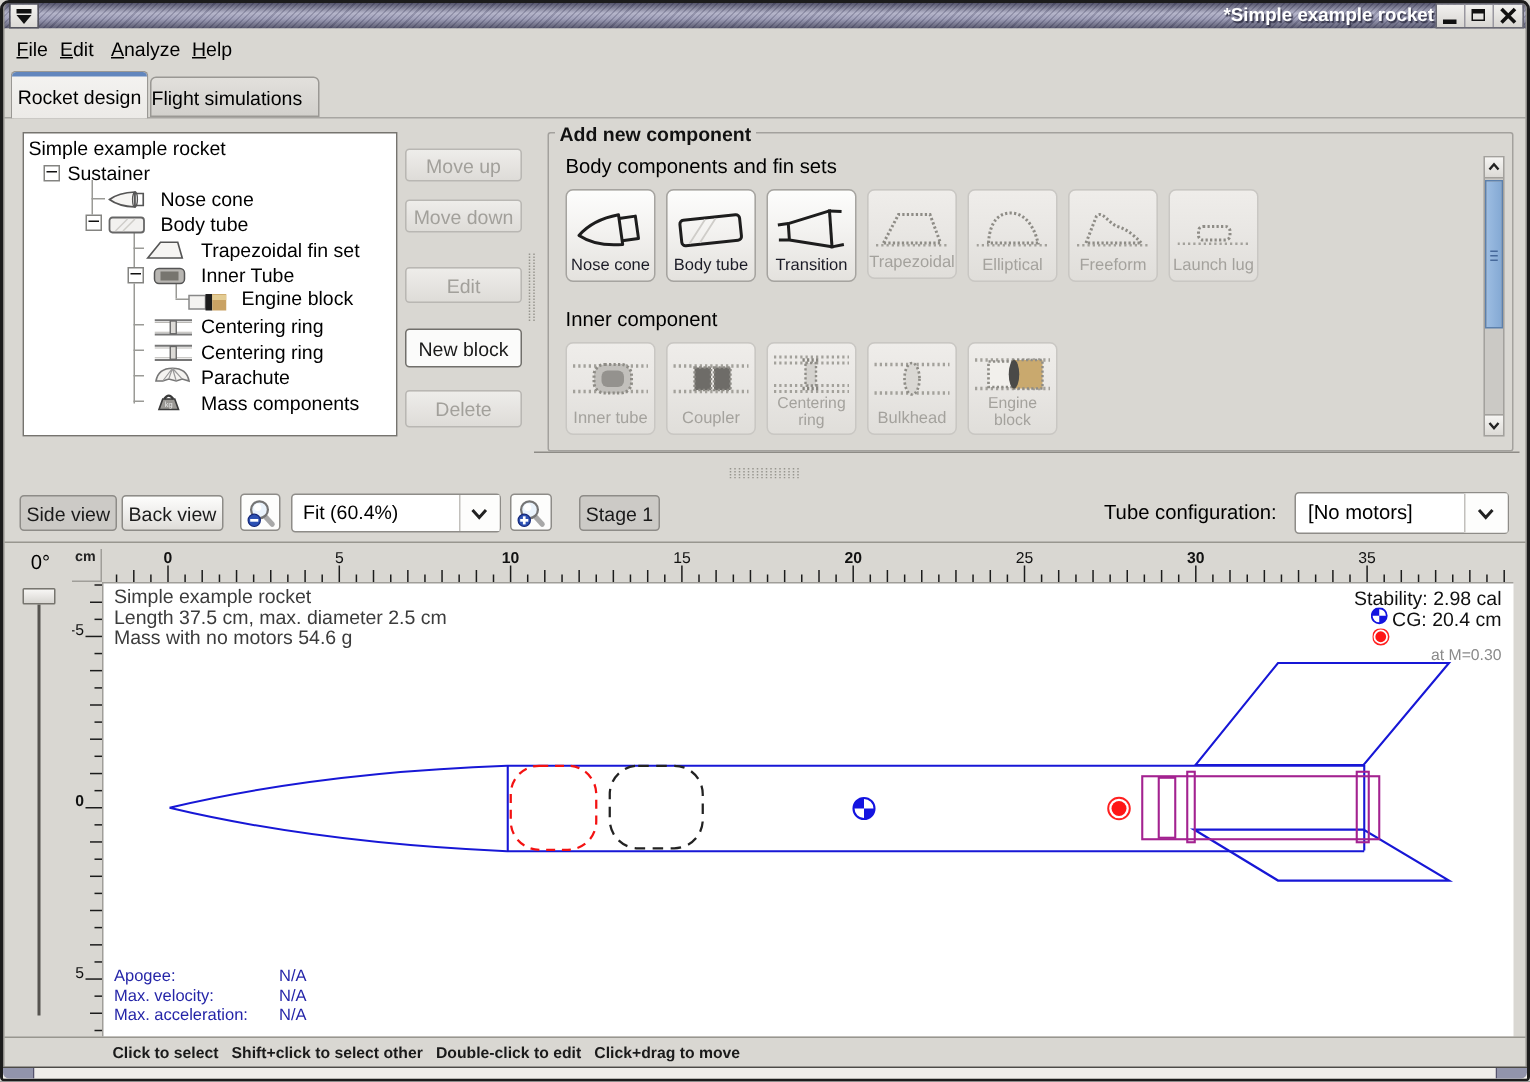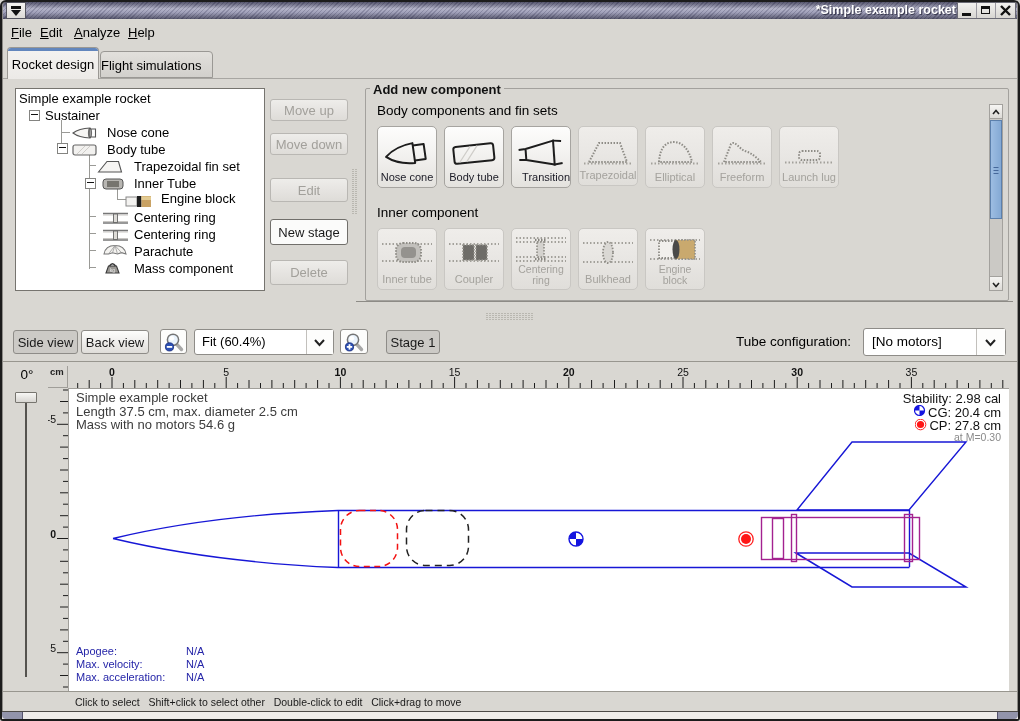--- a/index.html
+++ b/index.html
@@ -75,21 +75,21 @@
     <div style="position:absolute;left:19px;top:91px;font-size:13px;color:#000;white-space:nowrap">Simple example rocket</div>
     <div style="position:absolute;left:45px;top:108px;font-size:13px;color:#000;white-space:nowrap">Sustainer</div>
     <div style="position:absolute;left:107px;top:125px;font-size:13px;color:#000;white-space:nowrap">Nose cone</div>
     <div style="position:absolute;left:107px;top:142px;font-size:13px;color:#000;white-space:nowrap">Body tube</div>
     <div style="position:absolute;left:134px;top:159px;font-size:13px;color:#000;white-space:nowrap">Trapezoidal fin set</div>
     <div style="position:absolute;left:134px;top:176px;font-size:13px;color:#000;white-space:nowrap">Inner Tube</div>
     <div style="position:absolute;left:161px;top:191px;font-size:13px;color:#000000;white-space:nowrap">Engine block</div>
     <div style="position:absolute;left:134px;top:210px;font-size:13px;color:#000;white-space:nowrap">Centering ring</div>
     <div style="position:absolute;left:134px;top:227px;font-size:13px;color:#000;white-space:nowrap">Centering ring</div>
     <div style="position:absolute;left:134px;top:244px;font-size:13px;color:#000;white-space:nowrap">Parachute</div>
-    <div style="position:absolute;left:134px;top:261px;font-size:13px;color:#000;white-space:nowrap">Mass component</div>
+    <div style="position:absolute;left:134px;top:261px;font-size:13px;color:#000;white-space:nowrap">Mass components</div>
     <svg width="26" height="15" style="position:absolute;left:72px;top:126px" fill="none">
       <path d="M1,7 Q7,2.5 18,2 L18,12 Q7,11.5 1,7 Z" stroke="#555" stroke-width="1.1" fill="#f6f5f3"></path>
       <path d="M18,3 L23.5,3 L23.5,11 L18,11 Z" stroke="#555" stroke-width="1.1" fill="#fff"></path>
       <ellipse cx="18" cy="7" rx="1.6" ry="5" stroke="#555" stroke-width="0.9" fill="none"></ellipse>
     </svg>
     <svg width="26" height="15" style="position:absolute;left:72px;top:143px" fill="none">
       <rect x="1" y="2" width="23" height="10" rx="2" fill="#f2f1ef" stroke="#666" stroke-width="1.2"></rect>
       <path d="M5,11 L13,3 M10,11 L18,3" stroke="#cfcdc9" stroke-width="1"></path>
     </svg>
     <svg width="26" height="15" style="position:absolute;left:97px;top:159px" fill="none">
@@ -121,21 +121,21 @@
     </svg>
     <svg width="26" height="15" style="position:absolute;left:104px;top:261px" fill="none">
       <path d="M4.5,5 L2,12 L15,12 L12.5,5 Z" fill="#9a9894" stroke="#3a3a3a" stroke-width="1.1"></path>
       <path d="M5.5,5 Q8.5,0.5 11.5,5" stroke="#3a3a3a" stroke-width="1.6" fill="none"></path>
       <text x="8.5" y="10.5" font-size="5" font-family="Liberation Sans" fill="#e8e8e8" text-anchor="middle">kg</text>
     </svg>
 
   <div class="btn dis" style="left:270px;top:99px;width:78px;height:22px">Move up</div>
   <div class="btn dis" style="left:270px;top:133px;width:78px;height:22px">Move down</div>
   <div class="btn dis" style="left:270px;top:178px;width:78px;height:24px">Edit</div>
-  <div class="btn" style="left:270px;top:219px;width:78px;height:26px;background:#fbfbfa;border-color:#716f6b">New stage</div>
+  <div class="btn" style="left:270px;top:219px;width:78px;height:26px;background:#fbfbfa;border-color:#716f6b">New block</div>
   <div class="btn dis" style="left:270px;top:260px;width:78px;height:25px">Delete</div>
 
   <div style="position:absolute;left:352px;top:168px"><svg width="6" height="46">
         <rect x="0.5" y="1" width="1" height="1" fill="#98968f"></rect>
         <rect x="3.5" y="1" width="1" height="1" fill="#98968f"></rect>
         <rect x="0.5" y="3" width="1" height="1" fill="#98968f"></rect>
         <rect x="3.5" y="3" width="1" height="1" fill="#98968f"></rect>
         <rect x="0.5" y="5" width="1" height="1" fill="#98968f"></rect>
         <rect x="3.5" y="5" width="1" height="1" fill="#98968f"></rect>
         <rect x="0.5" y="7" width="1" height="1" fill="#98968f"></rect>
@@ -270,21 +270,21 @@
       <div style="position:absolute;left:0;right:0;bottom:4px;text-align:center;font-size:11px;color:#1b1b26">Body&nbsp;tube</div>
     </div>
     <div style="position:absolute;left:511px;top:126px;width:60px;height:62px;background:linear-gradient(#fdfdfc,#f3f2f0 45%,#e4e2de);border:1px solid #a6a4a0;border-radius:5px;box-sizing:border-box">
       <div style="position:absolute;left:0;right:0;top:11px;text-align:center">
         <div style="transform:rotate(-4deg)"><svg width="46" height="30">
             <path d="M1,10.5 L8,10 L36,3.5 M1,20.5 L8,21 L36,27.5 M8,10 L8,21" stroke="#1d1d1d" stroke-width="2" fill="none" stroke-linejoin="round"></path>
             <path d="M36,2.5 L36,28.5" stroke="#1d1d1d" stroke-width="2" fill="none" stroke-linejoin="round"></path>
             <path d="M36,3.5 L44,4.5 M36,27.5 L44,26.5" stroke="#1d1d1d" stroke-width="2" fill="none" stroke-linejoin="round"></path>
           </svg></div>
       </div>
-      <div style="position:absolute;left:0;right:0;bottom:4px;text-align:right;font-size:11px;color:#1b1b26">Transition</div>
+      <div style="position:absolute;left:0;right:0;bottom:4px;text-align:center;font-size:11px;color:#1b1b26">Transition</div>
     </div>
     <div style="position:absolute;left:578px;top:126px;width:60px;height:60px;background:linear-gradient(#efedea,#e9e7e4 45%,#e0deda);border:1px solid #c9c7c3;border-radius:5px;box-sizing:border-box">
       <div style="position:absolute;left:0;right:0;top:11px;text-align:center"><svg width="48" height="30">
           <path d="M5,24 L15,5 L36,5 L43,24 Z" stroke="#8e8c86" stroke-dasharray="1.5,1.5" fill="none" stroke-width="2"></path>
           <path d="M0,25.5 H48" stroke="#a3a19b" stroke-width="1.8" stroke-dasharray="1.5,2"></path>
         </svg></div>
       <div style="position:absolute;left:0;right:0;bottom:4px;text-align:center;font-size:11px;color:#a4a29d">Trapezoidal</div>
     </div>
     <div style="position:absolute;left:712px;top:126px;width:60px;height:62px;background:linear-gradient(#efedea,#e9e7e4 45%,#e0deda);border:1px solid #c9c7c3;border-radius:5px;box-sizing:border-box">
       <div style="position:absolute;left:0;right:0;top:11px;text-align:center"><svg width="48" height="30">
@@ -547,33 +547,32 @@
       <rect x="836.5" y="126.5" width="8" height="47" stroke="#a32290" stroke-width="1.4"></rect>
       <circle cx="508" cy="151" r="7" fill="#fff" stroke="#1414e0" stroke-width="1.4"></circle>
       <path d="M508,151 L508,144 A7,7 0 0 0 501,151 Z M508,151 L515,151 A7,7 0 0 1 508,158 Z" fill="#1414e0"></path>
       <circle cx="678" cy="151" r="7.2" fill="none" stroke="#ff2020" stroke-width="1.3"></circle>
       <circle cx="678" cy="151" r="5" fill="#ff1616"></circle>
     </svg>
 
   <div class="lbl" style="left:76px;top:391px;color:#3c3c3c;line-height:13.6px;font-size:13px">Simple example rocket<br>Length 37.5 cm, max. diameter 2.5 cm<br>Mass with no motors 54.6 g</div>
   <div class="lbl" style="left:700px;top:391px;width:301px;text-align:right;color:#111;font-size:13px">Stability: 2.98 cal</div>
   <div class="lbl" style="left:700px;top:404.5px;width:301px;text-align:right;color:#111;font-size:13px">CG: 20.4 cm</div>
-  <div class="lbl" style="left:700px;top:418px;width:301px;text-align:right;color:#111;font-size:13px">CP: 27.8 cm</div>
   <div class="lbl" style="left:700px;top:431px;width:301px;text-align:right;color:#8a8a8a;font-size:10.5px">at M=0.30</div>
   <svg width="12" height="12" style="position:absolute;left:914px;top:405px">
     <circle cx="5.5" cy="5.5" r="5" fill="#fff" stroke="#1414e0" stroke-width="1.2"></circle>
     <path d="M5.5,5.5 L5.5,0.5 A5,5 0 0 0 0.5,5.5 Z M5.5,5.5 L10.5,5.5 A5,5 0 0 1 5.5,10.5 Z" fill="#1414e0"></path>
     </svg>
   <svg width="12" height="12" style="position:absolute;left:915px;top:419px">
     <circle cx="5.5" cy="5.5" r="5.3" fill="none" stroke="#ff2020" stroke-width="1"></circle>
       <circle cx="5.5" cy="5.5" r="3.6" fill="#ff1616"></circle>
     </svg>
   <div class="lbl" style="left:76px;top:645px;color:#2525a8;font-size:11px;line-height:13.2px">Apogee:<br>Max. velocity:<br>Max. acceleration:</div>
   <div class="lbl" style="left:186px;top:645px;color:#2525a8;font-size:11px;line-height:13.2px">N/A<br>N/A<br>N/A</div>
 
   <div style="position:absolute;left:3px;right:3px;top:691px;height:1px;background:#98968f"></div>
-  <div style="position:absolute;left:75px;top:696px;font-size:10.5px;font-weight:normal;color:#1a1a1a">Click to select&nbsp;&nbsp;&nbsp;Shift+click to select other&nbsp;&nbsp;&nbsp;Double-click to edit&nbsp;&nbsp;&nbsp;Click+drag to move</div>
+  <div style="position:absolute;left:75px;top:696px;font-size:10.5px;font-weight:bold;color:#1a1a1a">Click to select&nbsp;&nbsp;&nbsp;Shift+click to select other&nbsp;&nbsp;&nbsp;Double-click to edit&nbsp;&nbsp;&nbsp;Click+drag to move</div>
 
   <div style="position:absolute;left:2px;right:2px;bottom:2px;height:7px;background:#efedea;border-top:1px solid #4c4a47;z-index:61">
     <div style="position:absolute;left:0;bottom:0;width:20px;height:7px;background:#9294ab;border-radius:0 0 0 4px;border-right:1px solid #55536e"></div>
     <div style="position:absolute;right:0;bottom:0;width:20px;height:7px;background:#9294ab;border-radius:0 0 4px 0;border-left:1px solid #55536e"></div>
   </div>
 </div>
 
 </body></html>

